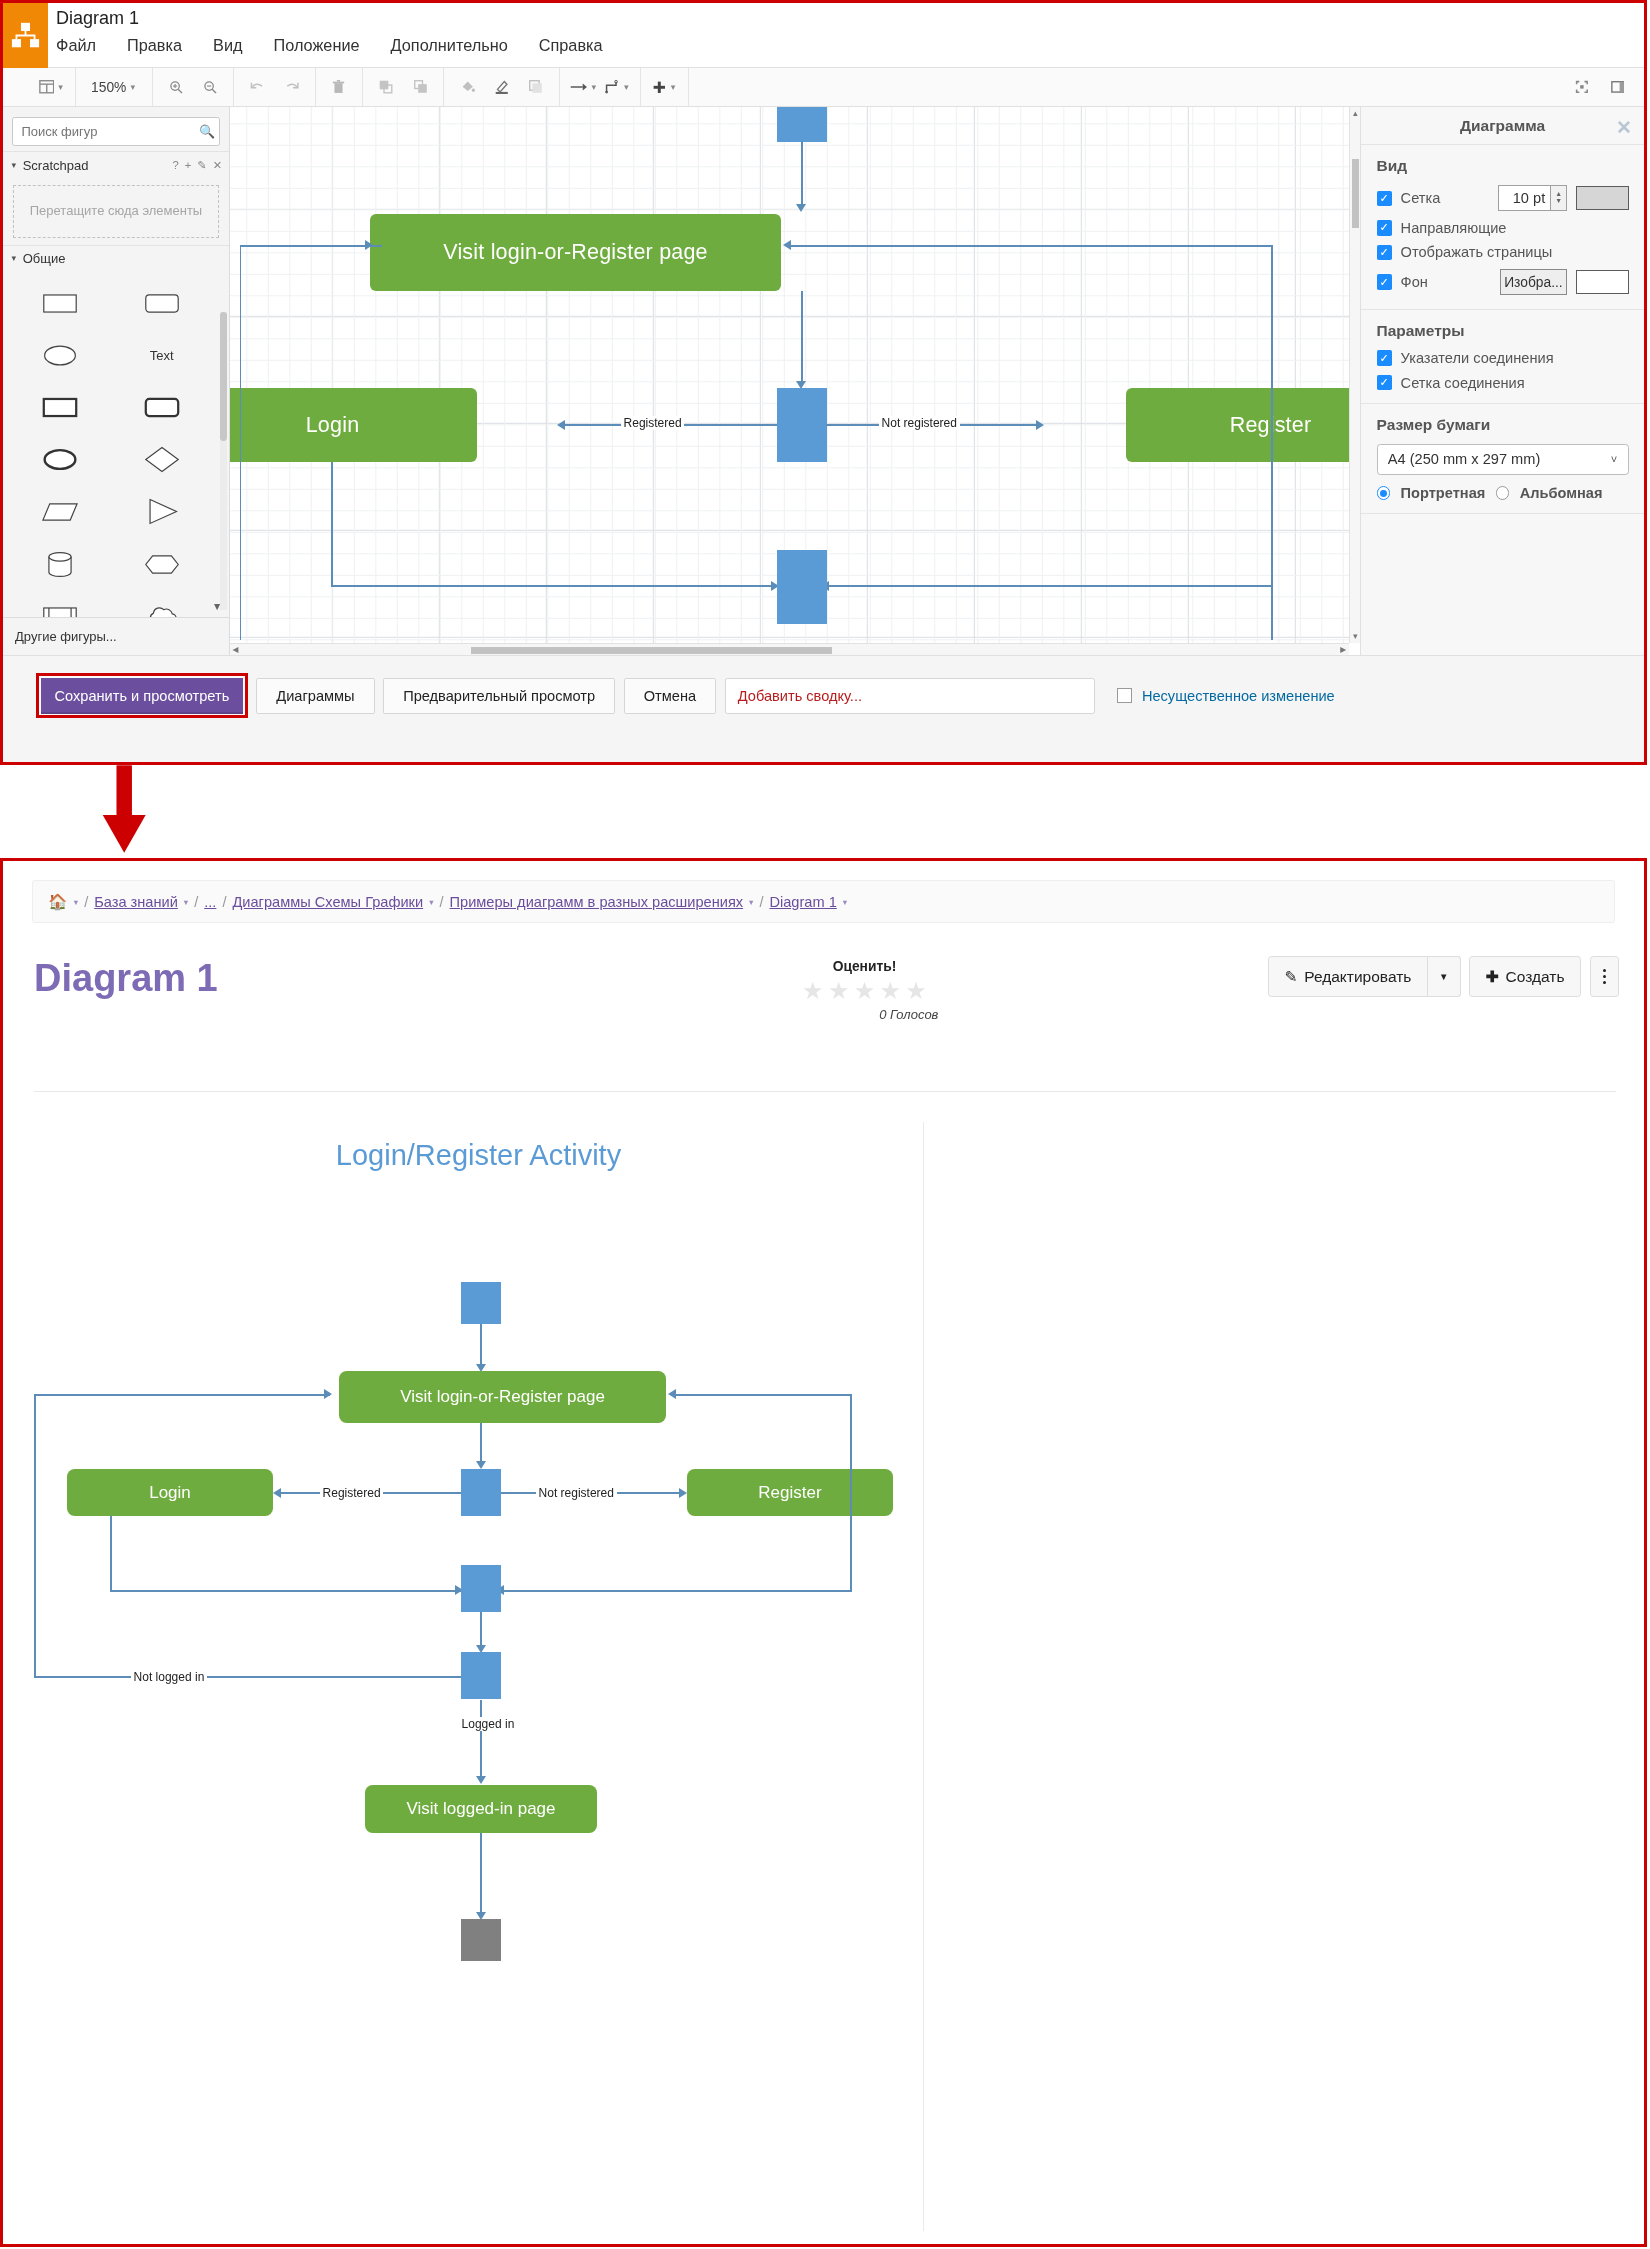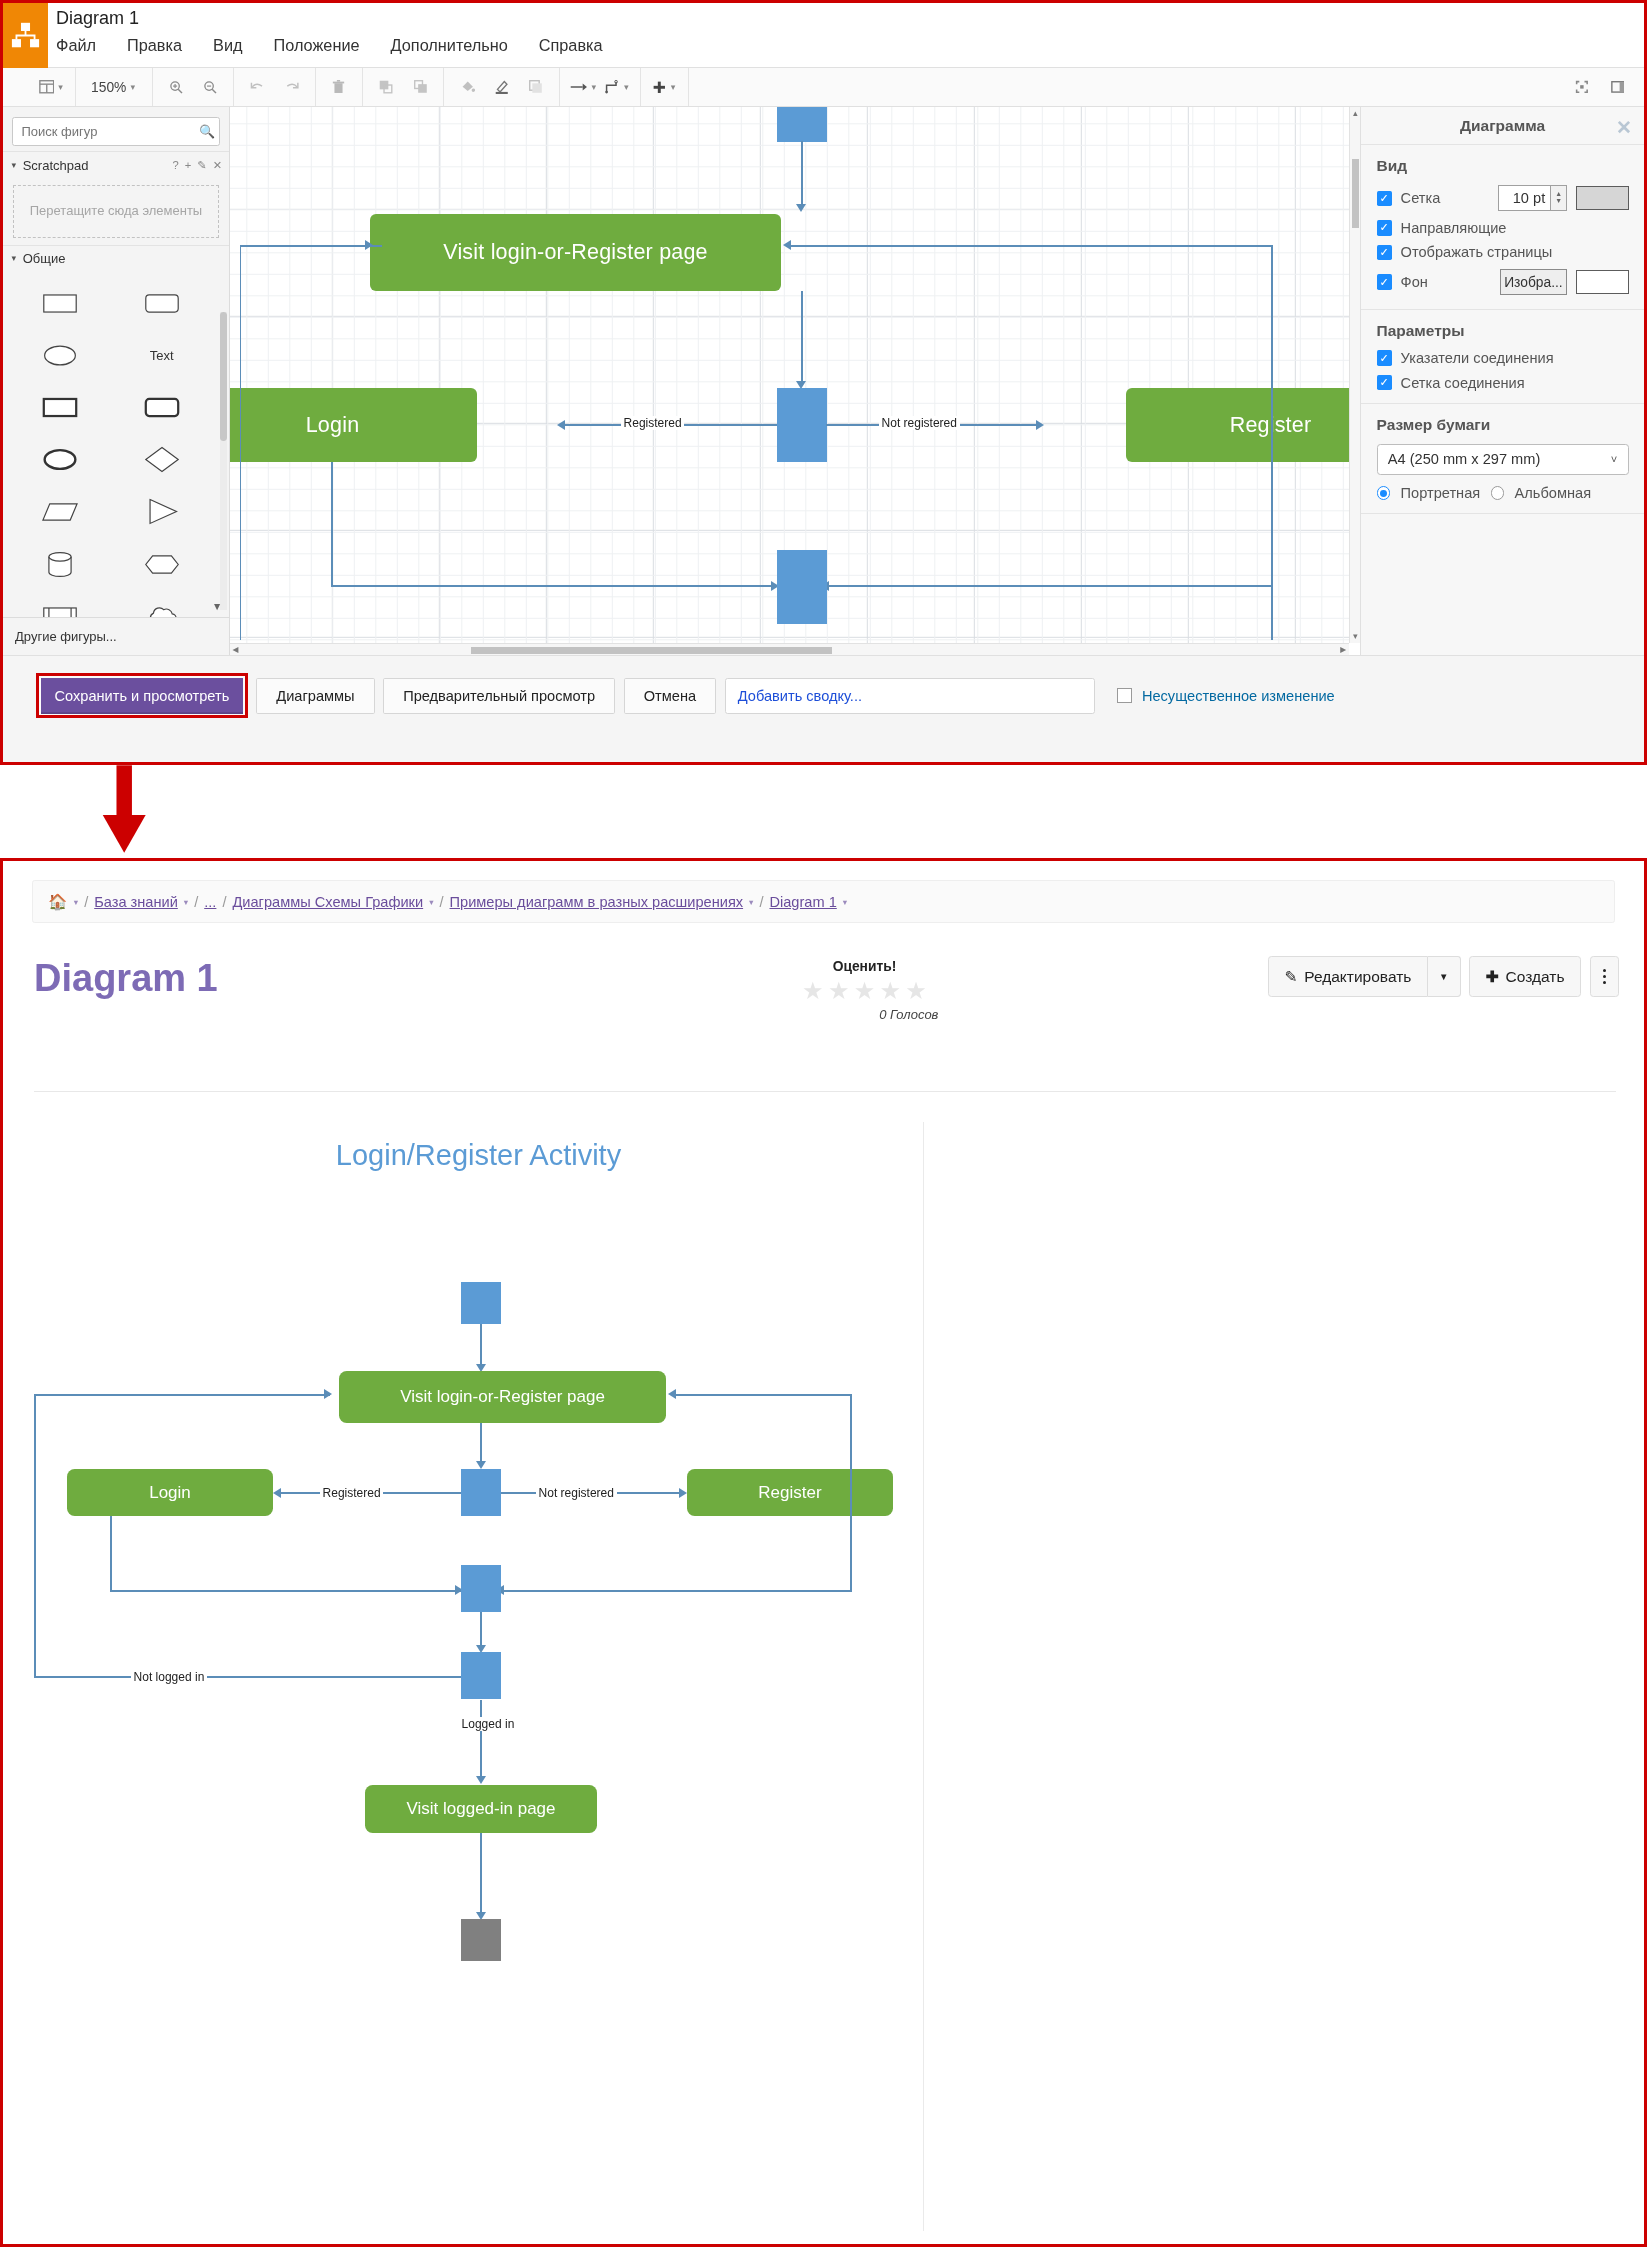--- a/index.html
+++ b/index.html
@@ -184,21 +184,21 @@
   .swatch.white{ background:#ffffff; }
   .imgbtn{
     margin-left:auto; width:67px;height:26px;border:0.9px solid #8a8a8a;background:#eeeeee;
     display:flex;align-items:center;justify-content:center;font-size:13.8px;color:#333; cursor:pointer;
   }
   .selbox{
     width:100%;height:31px;border:0.9px solid #bdbdbd;background:#fff;border-radius:3.4px;
     display:flex;align-items:center;padding:0 10.3px;font-size:14.6px;color:#333; cursor:pointer;
   }
   .selbox .chev{ margin-left:auto; color:#555; font-size:11.2px;}
-  .radio-row{ display:flex; align-items:center; gap:10.3px; margin-top:10.3px; font-size:14.6px;color:#555;}
+  .radio-row{ display:flex; align-items:center; gap:10.3px; margin-top:10.3px; font-size:14.6px;color:#555;font-weight:bold;}
   .radio{
     width:13.8px;height:13.8px;border-radius:50%;border:1.7px solid #1a8cff;background:#fff;
     display:flex;align-items:center;justify-content:center; cursor:pointer;
   }
   .radio.on:after{ content:""; width:6.9px;height:6.9px;border-radius:50%;background:#1a8cff;}
   .radio.off{ border-color:#9a9a9a; }
   .fp-btn{
     width:100%;height:26px;border:0.9px solid #c8c8c8;background:#f0f0f0;border-radius:2.6px;
     display:flex;align-items:center;justify-content:center;font-size:13.8px;color:#666;
     margin-bottom:4.3px; cursor:pointer;
@@ -218,21 +218,21 @@
   .btn-primary{
     height:36px; padding:0 13.8px; background:#6b4f9e; color:#fff; border:none;
     display:flex;align-items:center;justify-content:center;font-size:14.6px;
     box-shadow:inset 0 -1.7px 0 rgba(0,0,0,.15); cursor:pointer;
   }
   .btn-primary-hl{
     border:3.4px solid #cc0000; padding:1.7px; background:#fbfbfb; margin-right:8.6px;
   }
   .summary-input{
     height:36px; width:370px; background:#fff; border:0.9px solid #d6d6d6; border-radius:2.6px;
-    display:flex; align-items:center; padding:0 12px; font-size:14.6px; color:#1d4ed8;
+    display:flex; align-items:center; padding:0 12px; font-size:14.6px; color:#b91c1c;
     margin-right:22.3px;
   }
   .minor-check{ display:flex; align-items:center; gap:10.3px; font-size:14.6px; color:#0369a1;}
   .minor-box{ width:14.6px;height:14.6px;border:0.9px solid #9a9a9a;background:#fff; cursor:pointer;}
 
   
   #connector{ position:absolute; left:77px; top:765px; width:103px; height:95px;}
 
   
   #wiki-window{

